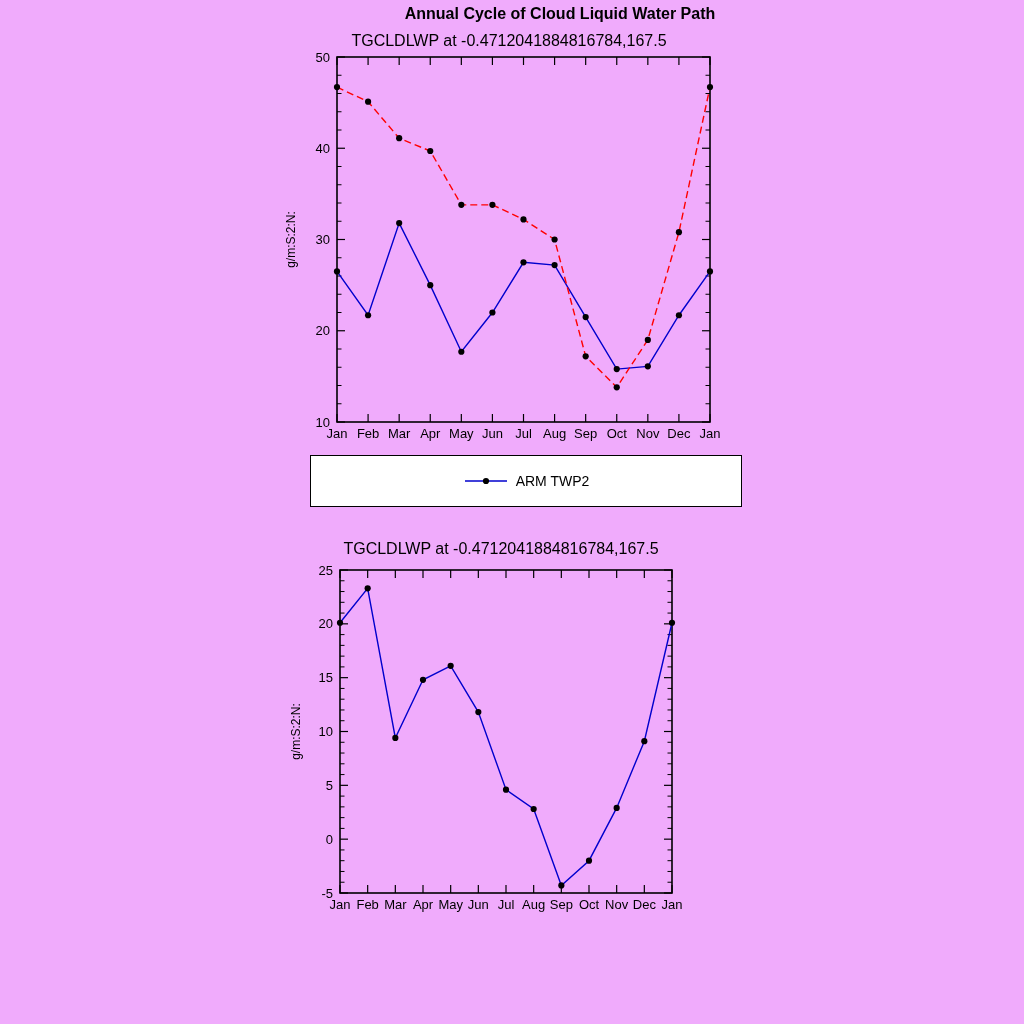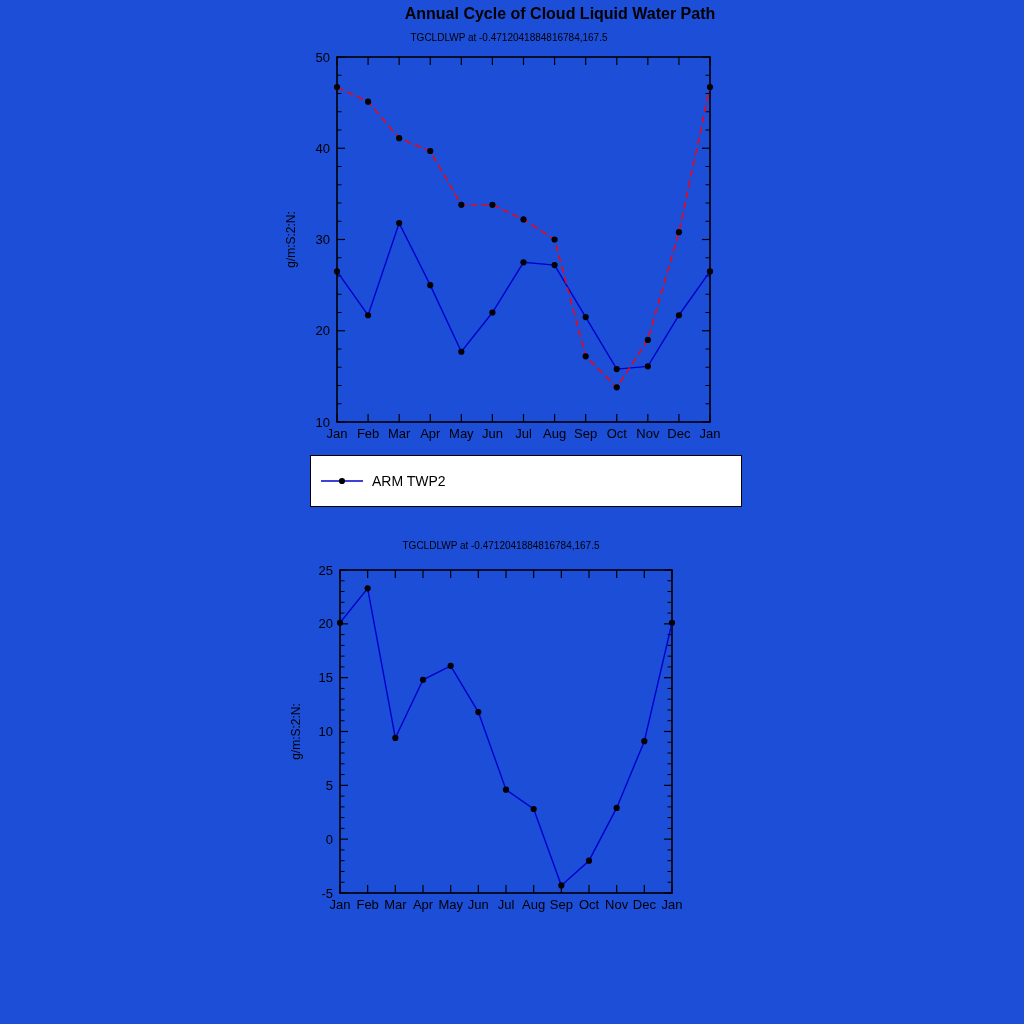--- a/index.html
+++ b/index.html
@@ -1,27 +1,27 @@
 <!DOCTYPE html>
 <html><head>
 <meta charset="utf-8">
 <style>
   * { margin:0; padding:0; box-sizing:border-box; }
   html,body { background:#ffffff; }
   body { font-family:"Liberation Sans", sans-serif; color:#000; }
-  .page { position:relative; width:1024px; height:1024px; background:#1d4ed8; overflow:hidden; }
+  .page { position:relative; width:1024px; height:1024px; background:#f0abfc; overflow:hidden; }
   .title { position:absolute; text-align:center; color:#000000; white-space:nowrap; }
   .main-title { font-weight:bold; font-size:16px; }
-  .sub-title  { font-size:10px; font-weight:normal; }
+  .sub-title  { font-size:16px; font-weight:normal; }
   .chart-svg { position:absolute; }
   svg text { font-family:"Liberation Sans", sans-serif; fill:#000000; }
   .legend {
     position:absolute; left:310px; top:455px; width:432px; height:52px;
     border:1px solid #000000; background:#ffffff;
-    display:flex; flex-direction:column; justify-content:center; gap:3px; padding:4px 8px;
+    display:flex; flex-direction:row; justify-content:center; gap:3px; padding:4px 8px;
   }
   .legend-row { display:flex; align-items:center; gap:7px; }
   .legend-label { font-size:14px; color:#000000; white-space:nowrap; }
 </style>
 </head>
 <body>
 
 <div class="page">
 
   <div class="title main-title" style="top:5px; left:96px; width:928px;">Annual Cycle of Cloud Liquid Water Path</div>

